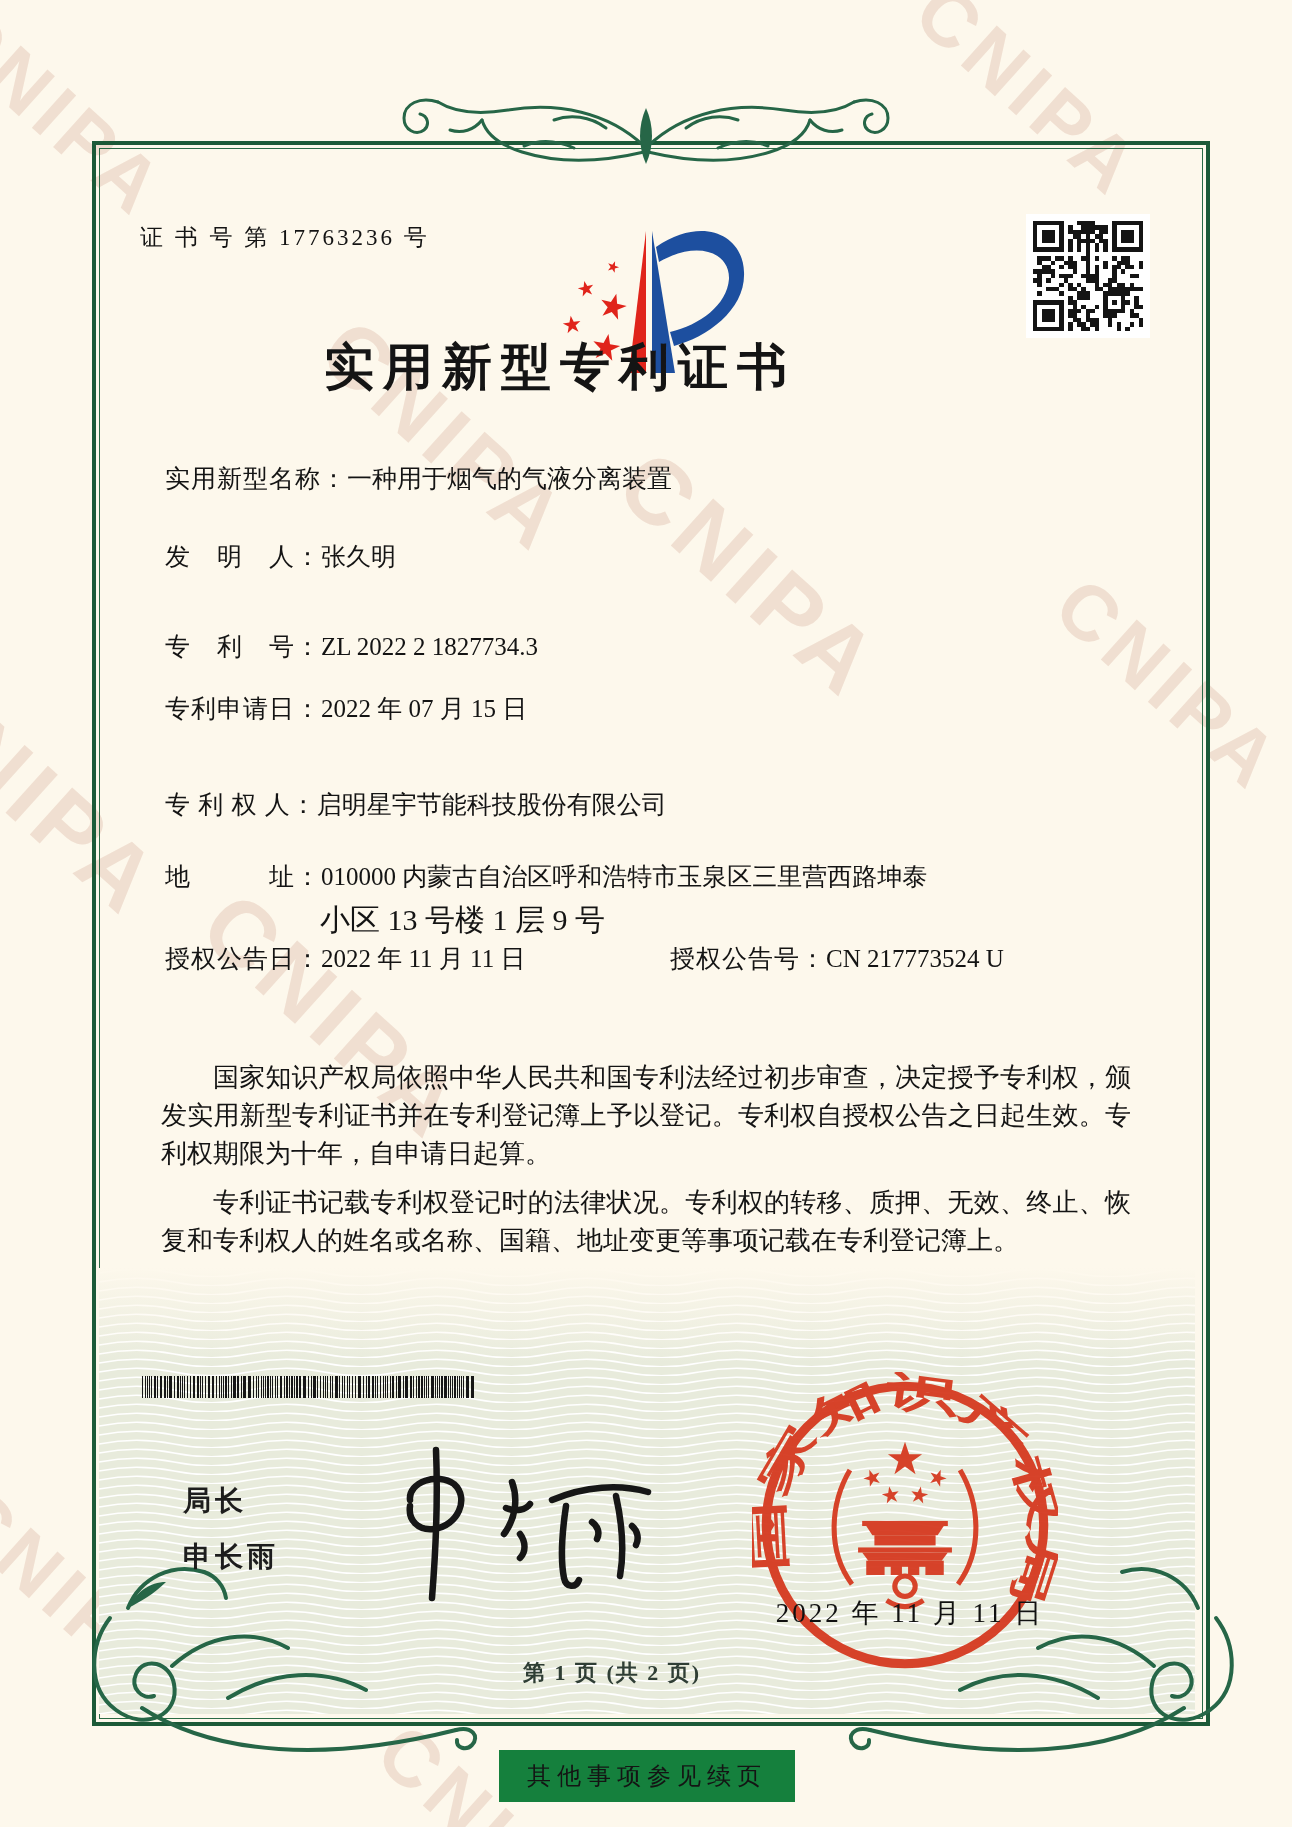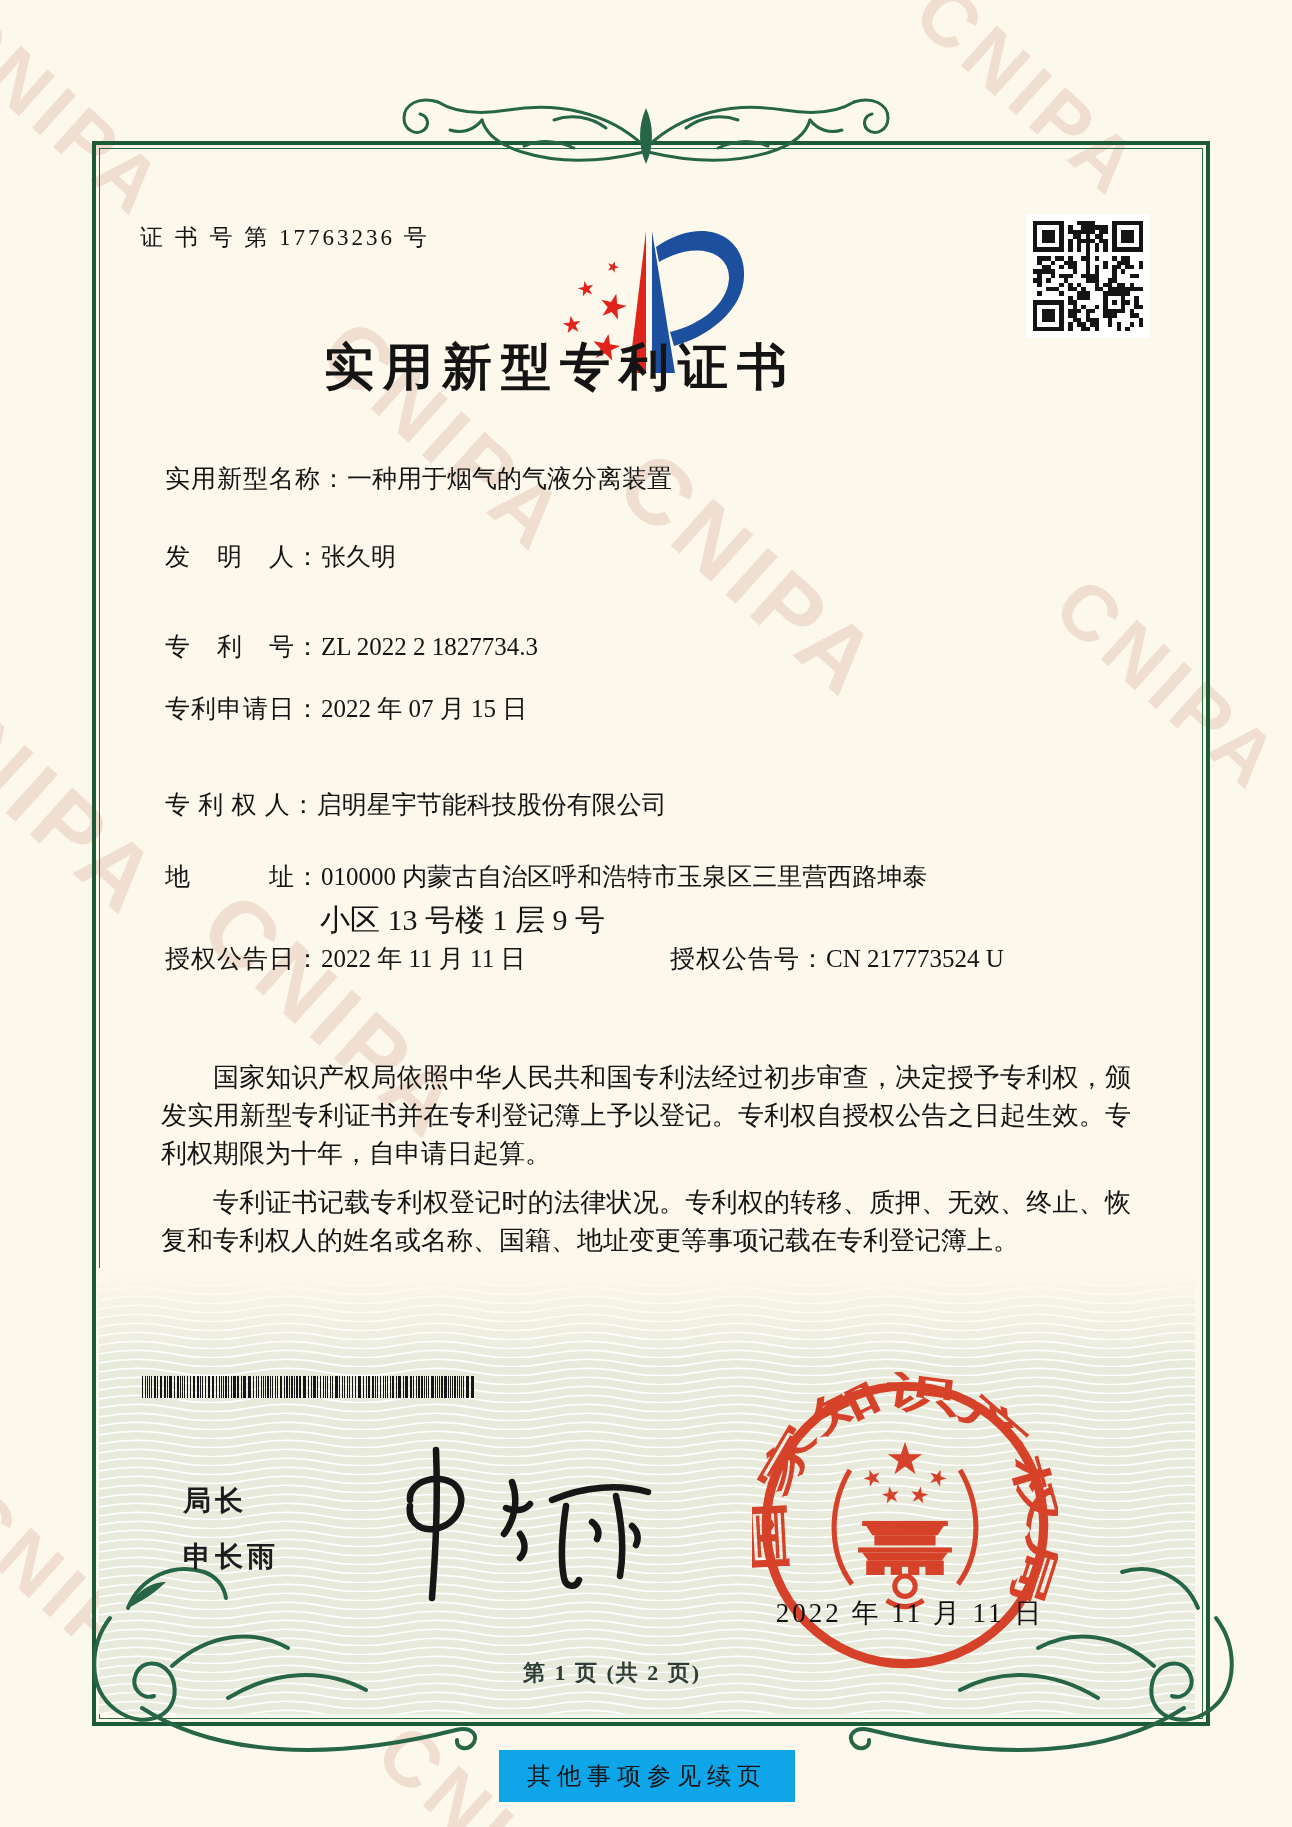--- a/index.html
+++ b/index.html
@@ -31,21 +31,21 @@
   .bodytext{left:150px;top:1048px;width:992px;font-size:26px;line-height:38px;
             text-align:justify;z-index:3;}
   .bodytext p{margin:11px;text-indent:2em;}
   .officer{left:183px;font-family:Liberation Sans, sans-serif;
            font-weight:600;font-size:28px;color:#1d1d1d;letter-spacing:4px;}
   .sealdate{left:775px;top:1595px;width:270px;text-align:center;font-size:27px;
             letter-spacing:3px;z-index:4;color:#111;}
   .pageno{left:92px;top:1658px;width:1040px;text-align:center;font-size:22px;
           letter-spacing:2px;color:#2f3e35;font-weight:bold;}
   .note{left:92px;top:1750px;width:1110px;text-align:center;z-index:3;}
-  .note span{display:inline-block;background:#0ea5e9;padding:10px 28px;font-size:24px;
+  .note span{display:inline-block;background:#15803d;padding:10px 28px;font-size:24px;
              letter-spacing:6px;}
   svg{display:block;}
 </style>
 </head>
 <body>
 
 <div class="page">
 
   <div class="wm" style="left:-18px;top:-14px;font-size:78px;">CNIPA</div>
   <div class="wm" style="left:958px;top:-34px;font-size:78px;">CNIPA</div>

